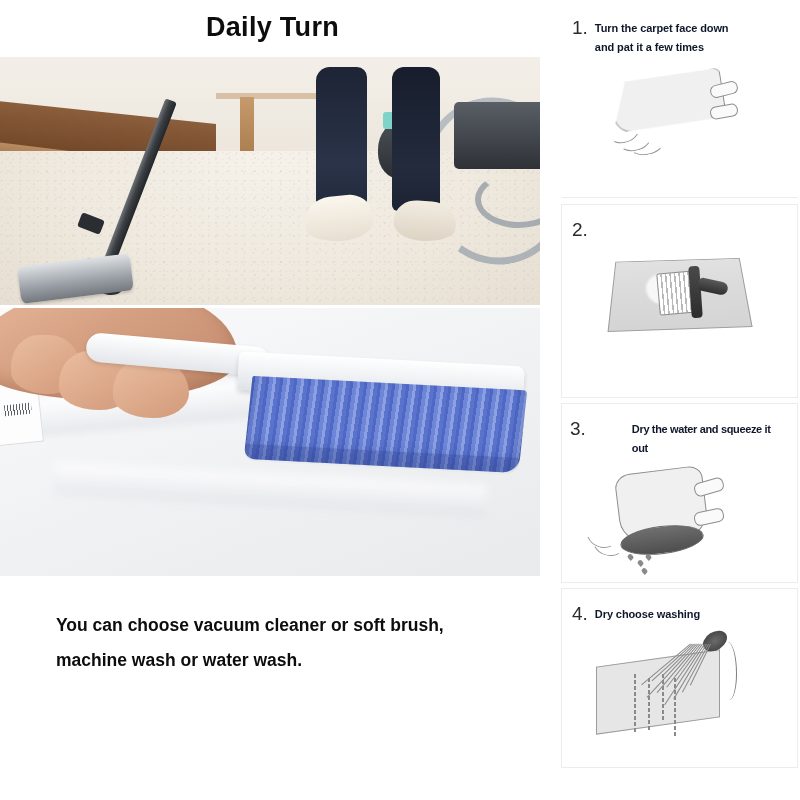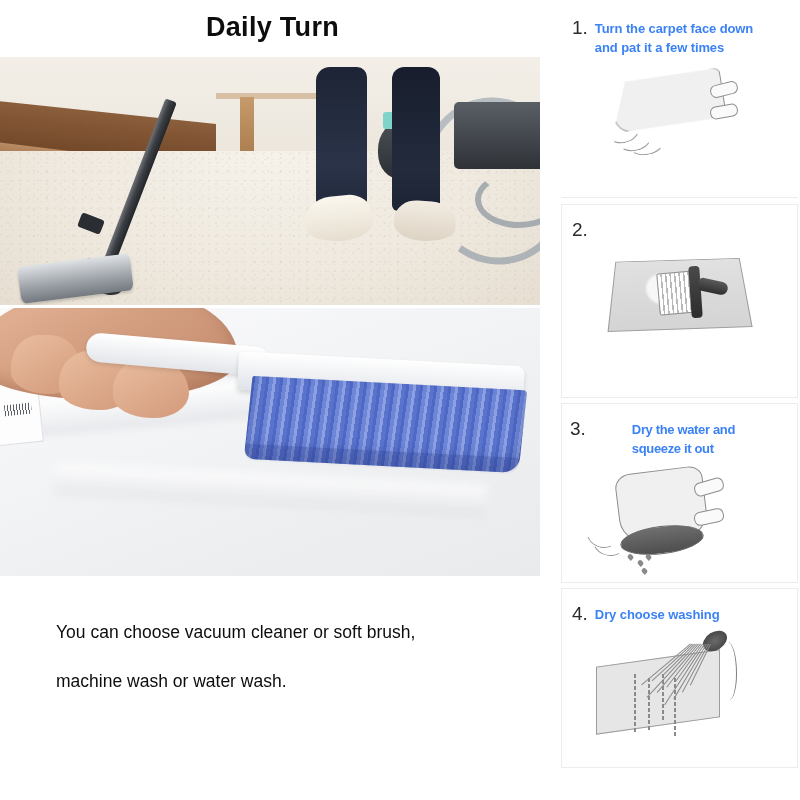--- a/index.html
+++ b/index.html
@@ -295,22 +295,22 @@
     border-radius: 0 0 16px 12px;
   }
 
   
   .caption {
     position: absolute;
     left: 56px;
     top: 608px;
     width: 470px;
     font-size: 17.5px;
-    font-weight: normal;
-    line-height: 49px;
+    font-weight: bold;
+    line-height: 35px;
     color: #0d0d0d;
     white-space: pre-line;
   }
 
   
   .steps {
     position: absolute;
     left: 561px;
     top: 0;
     width: 239px;
@@ -336,24 +336,24 @@
   }
   .step-num {
     font-size: 19px;
     font-weight: 400;
     color: #2b2b2b;
     line-height: 17px;
     flex: 0 0 auto;
     margin-right: 7px;
   }
   .step-text {
-    font-size: 13px;
+    font-size: 11px;
     font-weight: bold;
     line-height: 19px;
-    color: #3b82f6;
+    color: #0f172a;
     white-space: pre-line;
     letter-spacing: -0.1px;
   }
   .step-3 .step-head { padding-left: 8px; }
   .step-3 .step-num { margin-right: 2px; }
   .step-3 .step-text { letter-spacing: -0.35px; padding-left: 44px; }
 
   .step-art {
     position: relative;
     width: 100%;

